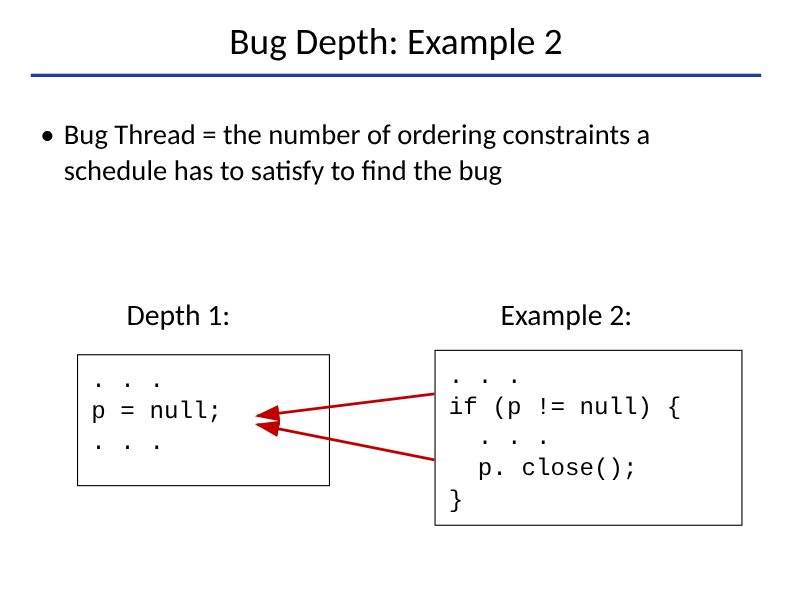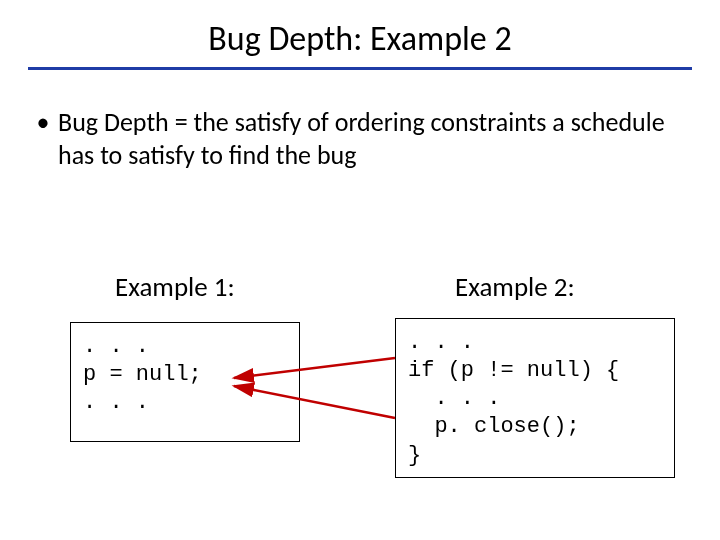--- a/index.html
+++ b/index.html
@@ -74,26 +74,26 @@
 <body>
 
 <div class="slide">
 
   <div class="title">Bug Depth: Example 2</div>
   <div class="hr"></div>
 
   <div class="bullet-area">
     <div class="bullet">
       <div class="dot">•</div>
-      <div>Bug Depth = the satisfy of ordering constraints a schedule has to satisfy to find the bug</div>
+      <div>Bug Thread = the number of ordering constraints a schedule has to satisfy to find the bug</div>
     </div>
   </div>
 
   <div class="threads">
-    <div class="thread-label" style="left:115px; top:0;">Example 1:</div>
+    <div class="thread-label" style="left:115px; top:0;">Depth 1:</div>
     <div class="thread-label" style="left:455px; top:0;">Example 2:</div>
 
     <div class="code-box" style="left:70px; top:52px; width:230px; height:120px;">. . .
 p = null;
 . . .</div>
     <div class="code-box" style="left:395px; top:48px; width:280px; height:160px;">. . .
 if (p != null) {
   . . .
   p. close();
 }</div>

